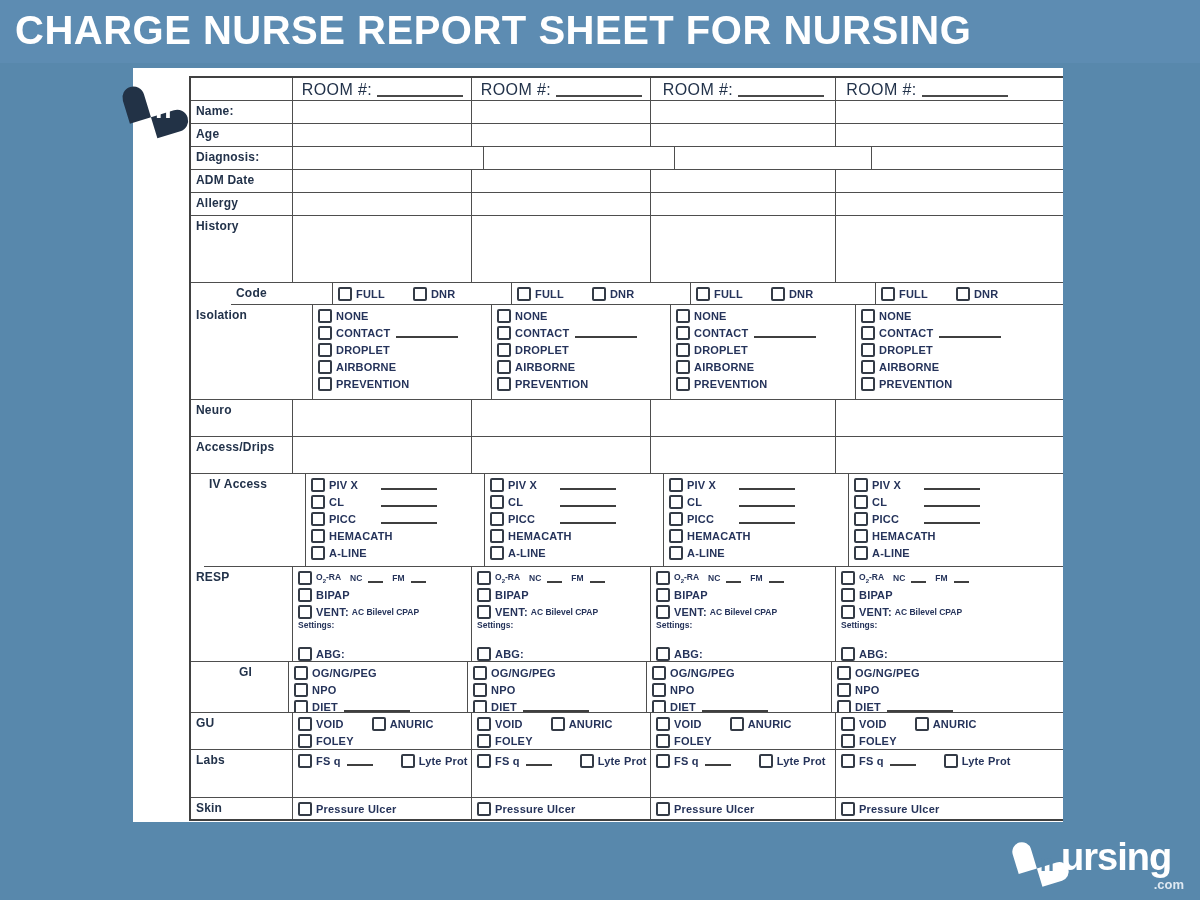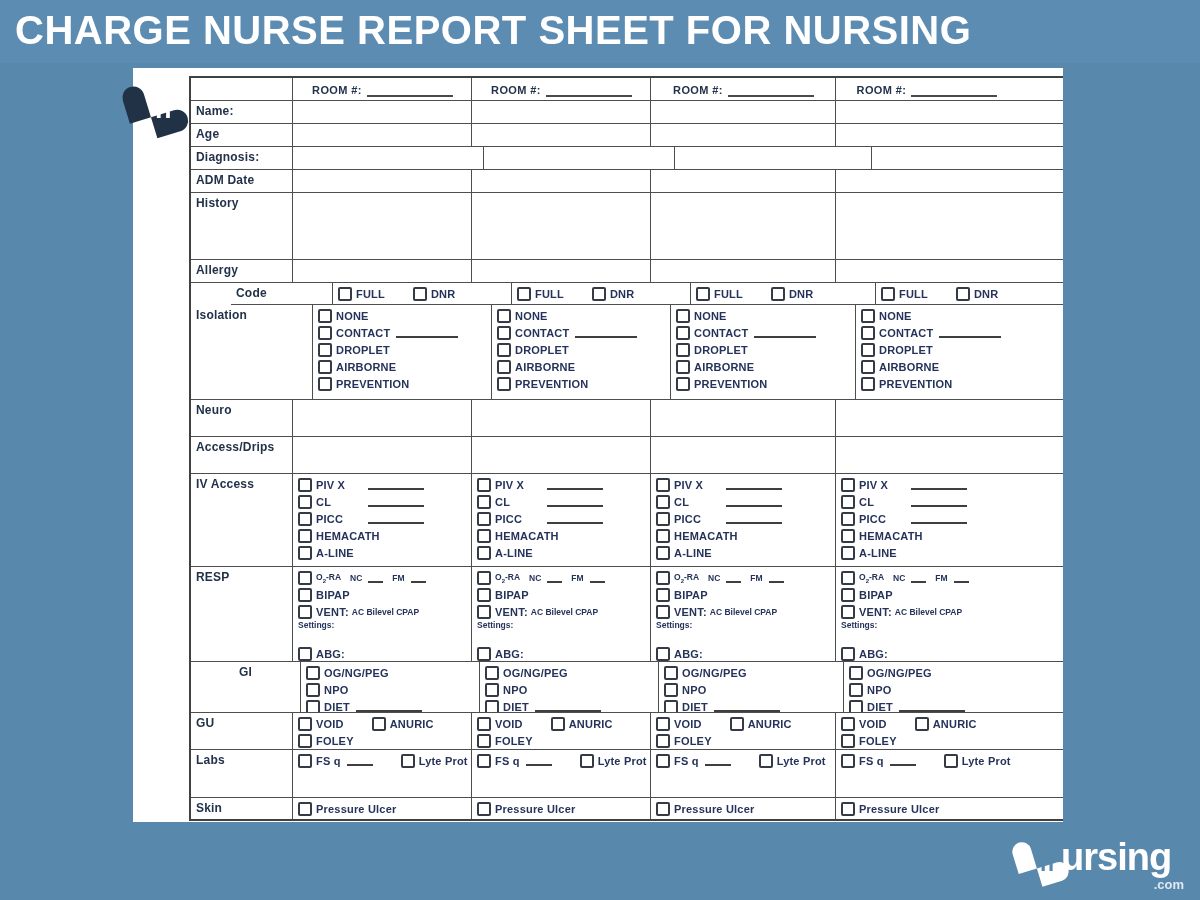--- a/index.html
+++ b/index.html
@@ -14,21 +14,21 @@
   .report-table{position:absolute;left:56px;top:8px;border:2px solid #414141;background:#fff;}
   .t-row{display:flex;border-bottom:1px solid #4e4e4e;box-sizing:border-box;}
   .t-row:last-child{border-bottom:none;}
   .t-cell{box-sizing:border-box;border-right:1px solid #4e4e4e;height:100%;overflow:hidden;
     padding:2px 4px 0 5px;}
   .t-cell:last-child{border-right:none;}
   .label-cell{font-size:12px;font-weight:bold;color:#22324a;padding-top:3px;letter-spacing:.2px;}
 
   
   .rh{display:flex;align-items:center;justify-content:center;}
-  .rh-label{font-size:11px;font-weight:bold;color:#22324a;letter-spacing:.4px;}
+  .rh-label{font-size:16px;font-weight:normal;color:#22324a;letter-spacing:.4px;}
   .rh-line{display:inline-block;width:86px;height:12px;border-bottom:2px solid #4a4a4a;margin-left:5px;}
 
   
   .opt{display:flex;align-items:center;height:17px;white-space:nowrap;}
   .opt-inline{margin-right:28px;}
   .opt-row{display:flex;align-items:center;}
   .cb{flex:0 0 auto;width:10px;height:10px;border:2px solid #343b46;border-radius:2px;background:#fff;margin-right:4px;}
   .opt-label{font-size:11px;font-weight:bold;color:#25335a;letter-spacing:.2px;}
   .aligned .opt-label{display:inline-block;width:46px;}
   .wline{display:inline-block;height:9px;border-bottom:2px solid #3f3f3f;margin-left:6px;align-self:flex-end;margin-bottom:3px;}
@@ -109,195 +109,195 @@
           <div class="t-cell data-cell" style="width: 185px;"></div>
           <div class="t-cell data-cell" style="width: 181px;"></div>
         </div>
         <div class="t-row" style="height: 23px;">
           <div class="t-cell label-cell" style="width: 102px;"><span class="row-label">ADM Date</span></div>
           <div class="t-cell data-cell" style="width: 179px;"></div>
           <div class="t-cell data-cell" style="width: 179px;"></div>
           <div class="t-cell data-cell" style="width: 185px;"></div>
           <div class="t-cell data-cell" style="width: 181px;"></div>
         </div>
+        <div class="t-row" style="height: 23px;">
+          <div class="t-cell label-cell" style="width: 102px;"><span class="row-label">Allergy</span></div>
+          <div class="t-cell data-cell" style="width: 179px;"></div>
+          <div class="t-cell data-cell" style="width: 179px;"></div>
+          <div class="t-cell data-cell" style="width: 185px;"></div>
+          <div class="t-cell data-cell" style="width: 181px;"></div>
+        </div>
         <div class="t-row" style="height: 67px;">
           <div class="t-cell label-cell" style="width: 102px;"><span class="row-label">History</span></div>
           <div class="t-cell data-cell" style="width: 179px;"></div>
           <div class="t-cell data-cell" style="width: 179px;"></div>
           <div class="t-cell data-cell" style="width: 185px;"></div>
           <div class="t-cell data-cell" style="width: 181px;"></div>
         </div>
-        <div class="t-row" style="height: 23px;">
-          <div class="t-cell label-cell" style="width: 102px;"><span class="row-label">Allergy</span></div>
+        <div class="t-row" style="height: 22px; margin-left: 40px;">
+          <div class="t-cell label-cell" style="width: 102px;"><span class="row-label">Code</span></div>
+          <div class="t-cell data-cell" style="width: 179px;">
+            <div class="opt-row">
+              <div class="opt opt-inline">
+                <span class="cb"></span>
+                <span class="opt-label">FULL</span>
+              </div>
+              <div class="opt opt-inline">
+                <span class="cb"></span>
+                <span class="opt-label">DNR</span>
+              </div>
+            </div>
+          </div>
+          <div class="t-cell data-cell" style="width: 179px;">
+            <div class="opt-row">
+              <div class="opt opt-inline">
+                <span class="cb"></span>
+                <span class="opt-label">FULL</span>
+              </div>
+              <div class="opt opt-inline">
+                <span class="cb"></span>
+                <span class="opt-label">DNR</span>
+              </div>
+            </div>
+          </div>
+          <div class="t-cell data-cell" style="width: 185px;">
+            <div class="opt-row">
+              <div class="opt opt-inline">
+                <span class="cb"></span>
+                <span class="opt-label">FULL</span>
+              </div>
+              <div class="opt opt-inline">
+                <span class="cb"></span>
+                <span class="opt-label">DNR</span>
+              </div>
+            </div>
+          </div>
+          <div class="t-cell data-cell" style="width: 181px;">
+            <div class="opt-row">
+              <div class="opt opt-inline">
+                <span class="cb"></span>
+                <span class="opt-label">FULL</span>
+              </div>
+              <div class="opt opt-inline">
+                <span class="cb"></span>
+                <span class="opt-label">DNR</span>
+              </div>
+            </div>
+          </div>
+        </div>
+        <div class="t-row" style="height: 95px;">
+          <div class="t-cell label-cell" style="width: 122px;"><span class="row-label">Isolation</span></div>
+          <div class="t-cell data-cell" style="width: 179px;">
+            <div class="opt">
+              <span class="cb"></span>
+              <span class="opt-label">NONE</span>
+            </div>
+            <div class="opt">
+              <span class="cb"></span>
+              <span class="opt-label">CONTACT</span>
+              <span class="wline" style="width: 62px;"></span>
+            </div>
+            <div class="opt">
+              <span class="cb"></span>
+              <span class="opt-label">DROPLET</span>
+            </div>
+            <div class="opt">
+              <span class="cb"></span>
+              <span class="opt-label">AIRBORNE</span>
+            </div>
+            <div class="opt">
+              <span class="cb"></span>
+              <span class="opt-label">PREVENTION</span>
+            </div>
+          </div>
+          <div class="t-cell data-cell" style="width: 179px;">
+            <div class="opt">
+              <span class="cb"></span>
+              <span class="opt-label">NONE</span>
+            </div>
+            <div class="opt">
+              <span class="cb"></span>
+              <span class="opt-label">CONTACT</span>
+              <span class="wline" style="width: 62px;"></span>
+            </div>
+            <div class="opt">
+              <span class="cb"></span>
+              <span class="opt-label">DROPLET</span>
+            </div>
+            <div class="opt">
+              <span class="cb"></span>
+              <span class="opt-label">AIRBORNE</span>
+            </div>
+            <div class="opt">
+              <span class="cb"></span>
+              <span class="opt-label">PREVENTION</span>
+            </div>
+          </div>
+          <div class="t-cell data-cell" style="width: 185px;">
+            <div class="opt">
+              <span class="cb"></span>
+              <span class="opt-label">NONE</span>
+            </div>
+            <div class="opt">
+              <span class="cb"></span>
+              <span class="opt-label">CONTACT</span>
+              <span class="wline" style="width: 62px;"></span>
+            </div>
+            <div class="opt">
+              <span class="cb"></span>
+              <span class="opt-label">DROPLET</span>
+            </div>
+            <div class="opt">
+              <span class="cb"></span>
+              <span class="opt-label">AIRBORNE</span>
+            </div>
+            <div class="opt">
+              <span class="cb"></span>
+              <span class="opt-label">PREVENTION</span>
+            </div>
+          </div>
+          <div class="t-cell data-cell" style="width: 181px;">
+            <div class="opt">
+              <span class="cb"></span>
+              <span class="opt-label">NONE</span>
+            </div>
+            <div class="opt">
+              <span class="cb"></span>
+              <span class="opt-label">CONTACT</span>
+              <span class="wline" style="width: 62px;"></span>
+            </div>
+            <div class="opt">
+              <span class="cb"></span>
+              <span class="opt-label">DROPLET</span>
+            </div>
+            <div class="opt">
+              <span class="cb"></span>
+              <span class="opt-label">AIRBORNE</span>
+            </div>
+            <div class="opt">
+              <span class="cb"></span>
+              <span class="opt-label">PREVENTION</span>
+            </div>
+          </div>
+        </div>
+        <div class="t-row" style="height: 37px;">
+          <div class="t-cell label-cell" style="width: 102px;"><span class="row-label">Neuro</span></div>
           <div class="t-cell data-cell" style="width: 179px;"></div>
           <div class="t-cell data-cell" style="width: 179px;"></div>
           <div class="t-cell data-cell" style="width: 185px;"></div>
           <div class="t-cell data-cell" style="width: 181px;"></div>
         </div>
-        <div class="t-row" style="height: 22px; margin-left: 40px;">
-          <div class="t-cell label-cell" style="width: 102px;"><span class="row-label">Code</span></div>
-          <div class="t-cell data-cell" style="width: 179px;">
-            <div class="opt-row">
-              <div class="opt opt-inline">
-                <span class="cb"></span>
-                <span class="opt-label">FULL</span>
-              </div>
-              <div class="opt opt-inline">
-                <span class="cb"></span>
-                <span class="opt-label">DNR</span>
-              </div>
-            </div>
-          </div>
-          <div class="t-cell data-cell" style="width: 179px;">
-            <div class="opt-row">
-              <div class="opt opt-inline">
-                <span class="cb"></span>
-                <span class="opt-label">FULL</span>
-              </div>
-              <div class="opt opt-inline">
-                <span class="cb"></span>
-                <span class="opt-label">DNR</span>
-              </div>
-            </div>
-          </div>
-          <div class="t-cell data-cell" style="width: 185px;">
-            <div class="opt-row">
-              <div class="opt opt-inline">
-                <span class="cb"></span>
-                <span class="opt-label">FULL</span>
-              </div>
-              <div class="opt opt-inline">
-                <span class="cb"></span>
-                <span class="opt-label">DNR</span>
-              </div>
-            </div>
-          </div>
-          <div class="t-cell data-cell" style="width: 181px;">
-            <div class="opt-row">
-              <div class="opt opt-inline">
-                <span class="cb"></span>
-                <span class="opt-label">FULL</span>
-              </div>
-              <div class="opt opt-inline">
-                <span class="cb"></span>
-                <span class="opt-label">DNR</span>
-              </div>
-            </div>
-          </div>
-        </div>
-        <div class="t-row" style="height: 95px;">
-          <div class="t-cell label-cell" style="width: 122px;"><span class="row-label">Isolation</span></div>
-          <div class="t-cell data-cell" style="width: 179px;">
-            <div class="opt">
-              <span class="cb"></span>
-              <span class="opt-label">NONE</span>
-            </div>
-            <div class="opt">
-              <span class="cb"></span>
-              <span class="opt-label">CONTACT</span>
-              <span class="wline" style="width: 62px;"></span>
-            </div>
-            <div class="opt">
-              <span class="cb"></span>
-              <span class="opt-label">DROPLET</span>
-            </div>
-            <div class="opt">
-              <span class="cb"></span>
-              <span class="opt-label">AIRBORNE</span>
-            </div>
-            <div class="opt">
-              <span class="cb"></span>
-              <span class="opt-label">PREVENTION</span>
-            </div>
-          </div>
-          <div class="t-cell data-cell" style="width: 179px;">
-            <div class="opt">
-              <span class="cb"></span>
-              <span class="opt-label">NONE</span>
-            </div>
-            <div class="opt">
-              <span class="cb"></span>
-              <span class="opt-label">CONTACT</span>
-              <span class="wline" style="width: 62px;"></span>
-            </div>
-            <div class="opt">
-              <span class="cb"></span>
-              <span class="opt-label">DROPLET</span>
-            </div>
-            <div class="opt">
-              <span class="cb"></span>
-              <span class="opt-label">AIRBORNE</span>
-            </div>
-            <div class="opt">
-              <span class="cb"></span>
-              <span class="opt-label">PREVENTION</span>
-            </div>
-          </div>
-          <div class="t-cell data-cell" style="width: 185px;">
-            <div class="opt">
-              <span class="cb"></span>
-              <span class="opt-label">NONE</span>
-            </div>
-            <div class="opt">
-              <span class="cb"></span>
-              <span class="opt-label">CONTACT</span>
-              <span class="wline" style="width: 62px;"></span>
-            </div>
-            <div class="opt">
-              <span class="cb"></span>
-              <span class="opt-label">DROPLET</span>
-            </div>
-            <div class="opt">
-              <span class="cb"></span>
-              <span class="opt-label">AIRBORNE</span>
-            </div>
-            <div class="opt">
-              <span class="cb"></span>
-              <span class="opt-label">PREVENTION</span>
-            </div>
-          </div>
-          <div class="t-cell data-cell" style="width: 181px;">
-            <div class="opt">
-              <span class="cb"></span>
-              <span class="opt-label">NONE</span>
-            </div>
-            <div class="opt">
-              <span class="cb"></span>
-              <span class="opt-label">CONTACT</span>
-              <span class="wline" style="width: 62px;"></span>
-            </div>
-            <div class="opt">
-              <span class="cb"></span>
-              <span class="opt-label">DROPLET</span>
-            </div>
-            <div class="opt">
-              <span class="cb"></span>
-              <span class="opt-label">AIRBORNE</span>
-            </div>
-            <div class="opt">
-              <span class="cb"></span>
-              <span class="opt-label">PREVENTION</span>
-            </div>
-          </div>
-        </div>
         <div class="t-row" style="height: 37px;">
-          <div class="t-cell label-cell" style="width: 102px;"><span class="row-label">Neuro</span></div>
+          <div class="t-cell label-cell" style="width: 102px;"><span class="row-label">Access/Drips</span></div>
           <div class="t-cell data-cell" style="width: 179px;"></div>
           <div class="t-cell data-cell" style="width: 179px;"></div>
           <div class="t-cell data-cell" style="width: 185px;"></div>
           <div class="t-cell data-cell" style="width: 181px;"></div>
         </div>
-        <div class="t-row" style="height: 37px;">
-          <div class="t-cell label-cell" style="width: 102px;"><span class="row-label">Access/Drips</span></div>
-          <div class="t-cell data-cell" style="width: 179px;"></div>
-          <div class="t-cell data-cell" style="width: 179px;"></div>
-          <div class="t-cell data-cell" style="width: 185px;"></div>
-          <div class="t-cell data-cell" style="width: 181px;"></div>
-        </div>
-        <div class="t-row" style="height: 93px;">
+        <div class="t-row" style="height: 93px; margin-left: 13px;">
           <div class="t-cell label-cell" style="width: 102px;"><span class="row-label">IV Access</span></div>
           <div class="t-cell data-cell" style="width: 179px;">
             <div class="opt aligned">
               <span class="cb"></span>
               <span class="opt-label">PIV X</span>
               <span class="wline" style="width: 56px;"></span>
             </div>
             <div class="opt aligned">
               <span class="cb"></span>
               <span class="opt-label">CL</span>
@@ -486,21 +486,21 @@
               <span class="opt-label sm" style="margin-left: 3px;">AC Bilevel CPAP</span>
             </div>
             <div class="settings">Settings:</div>
             <div class="opt abg">
               <span class="cb"></span>
               <span class="opt-label">ABG:</span>
             </div>
           </div>
         </div>
         <div class="t-row" style="height: 51px;">
-          <div class="t-cell label-cell" style="width: 110px; padding-left: 48px;"><span class="row-label">GI</span></div>
+          <div class="t-cell label-cell" style="width: 98px; padding-left: 48px;"><span class="row-label">GI</span></div>
           <div class="t-cell data-cell" style="width: 179px;">
             <div class="opt">
               <span class="cb"></span>
               <span class="opt-label">OG/NG/PEG</span>
             </div>
             <div class="opt">
               <span class="cb"></span>
               <span class="opt-label">NPO</span>
             </div>
             <div class="opt">

